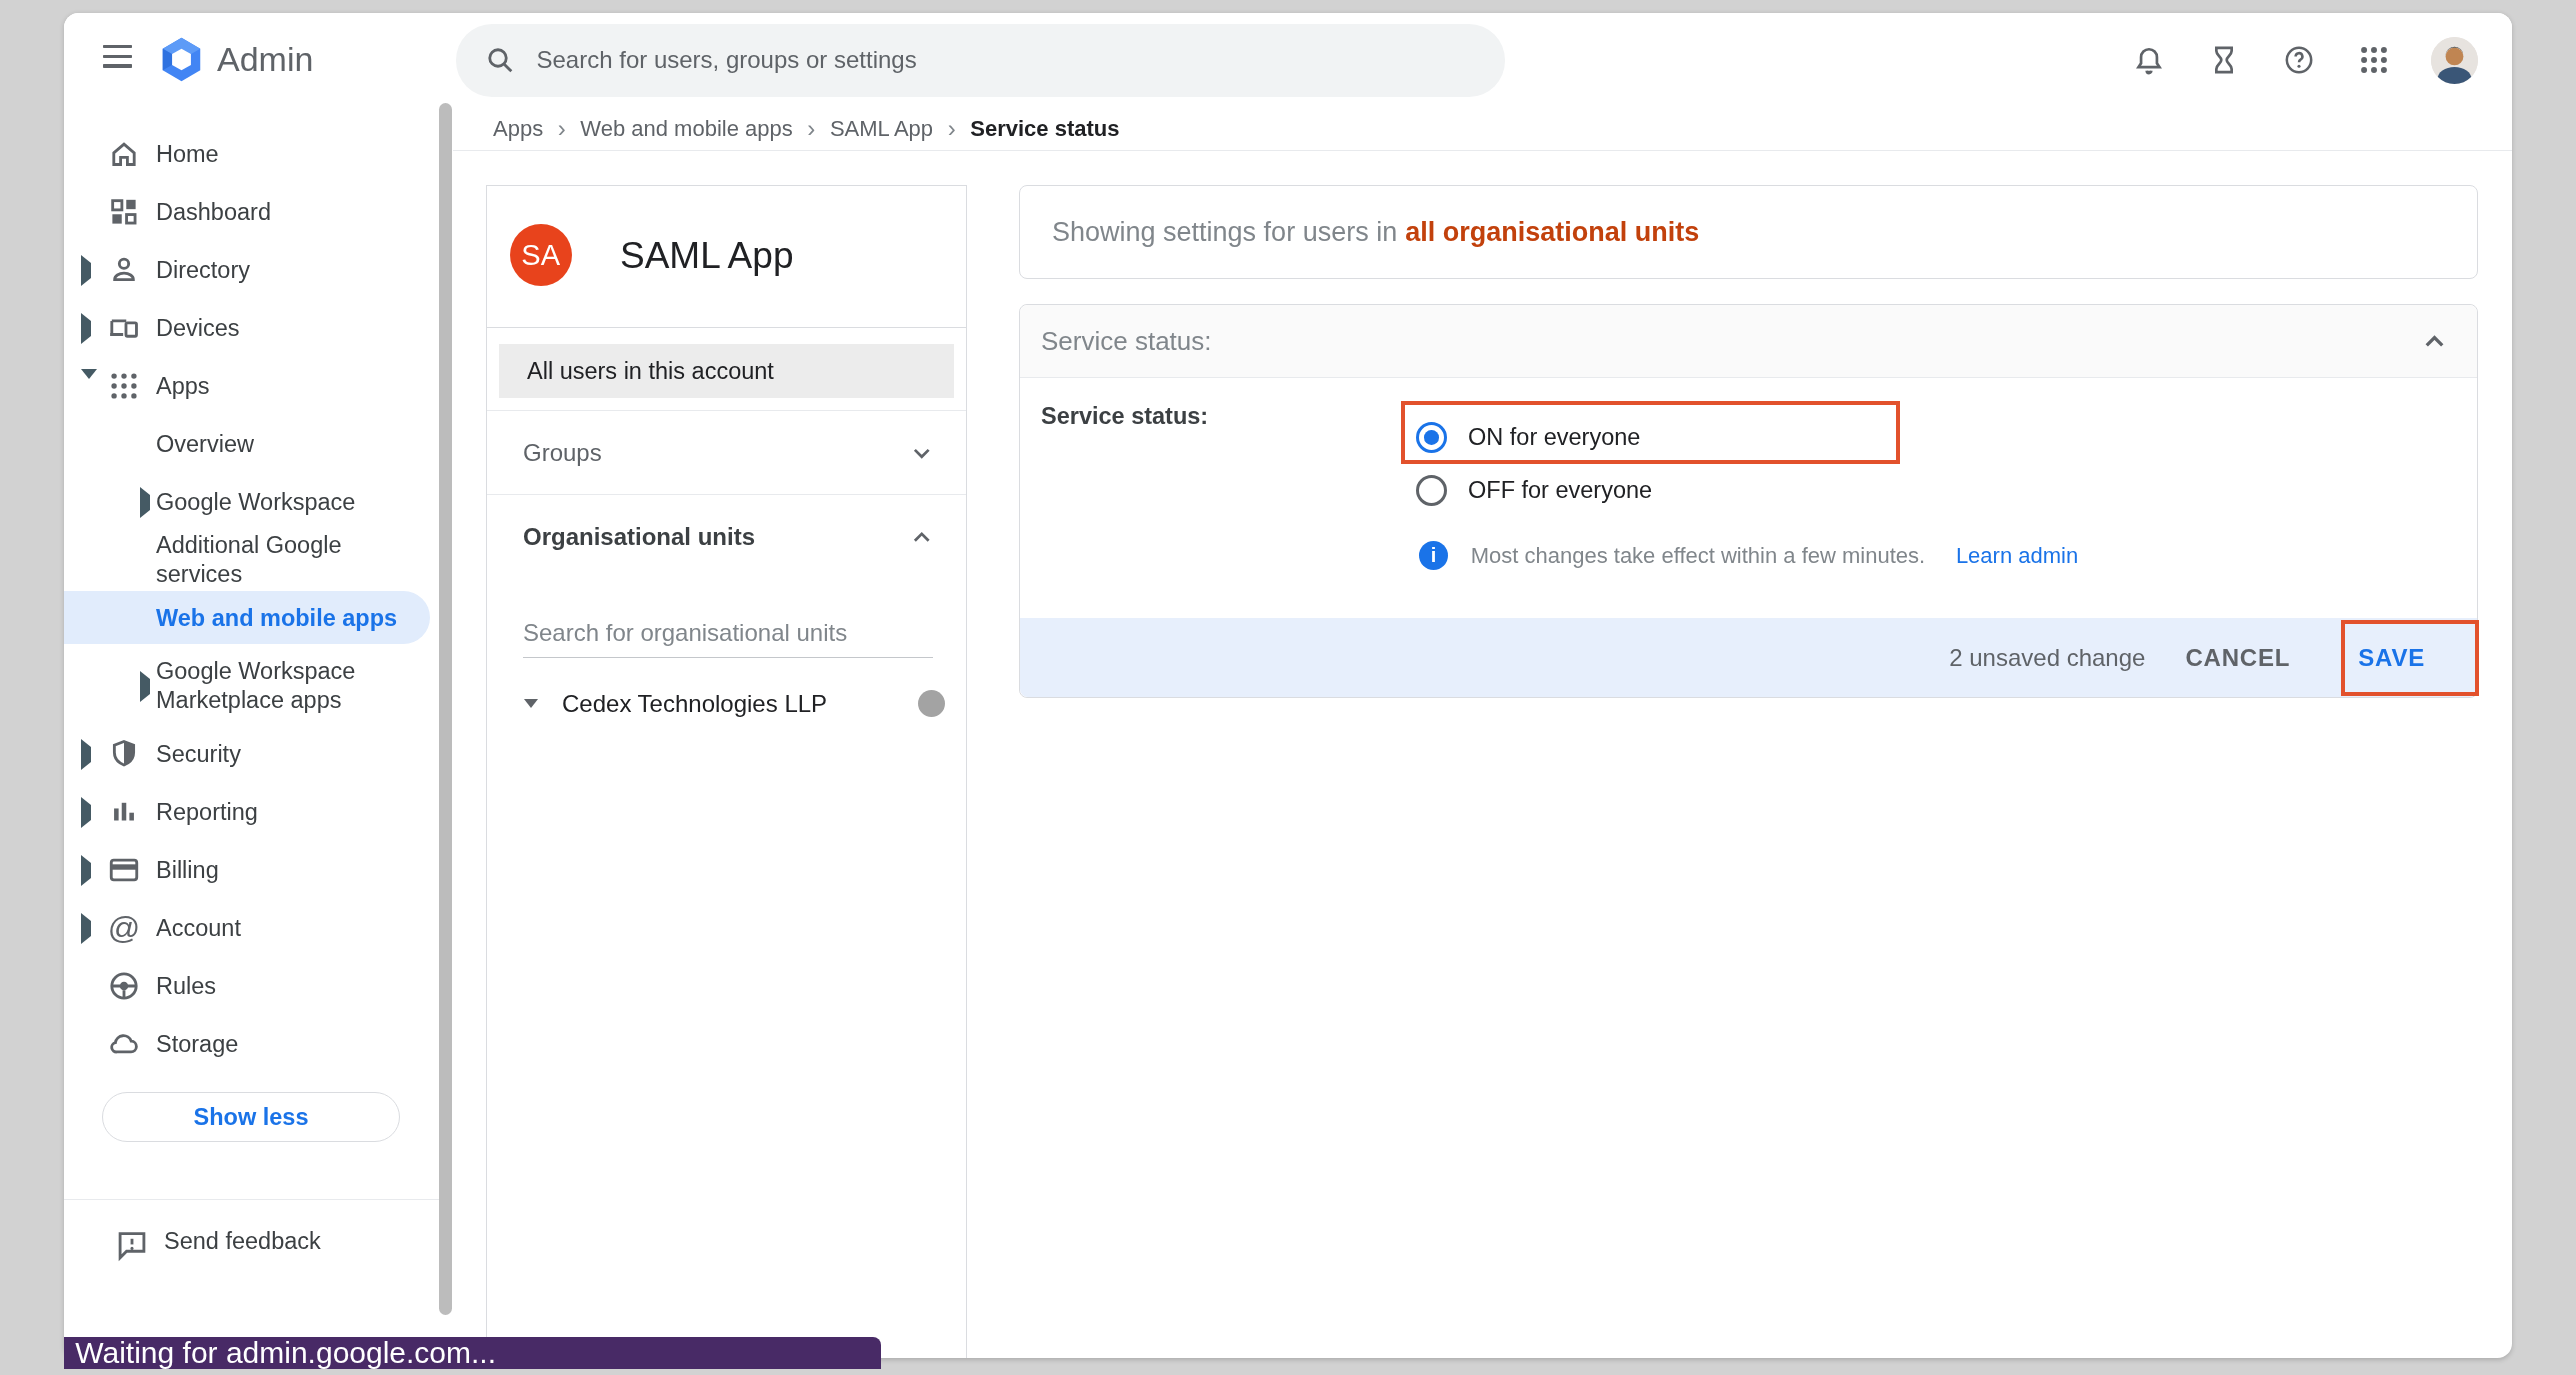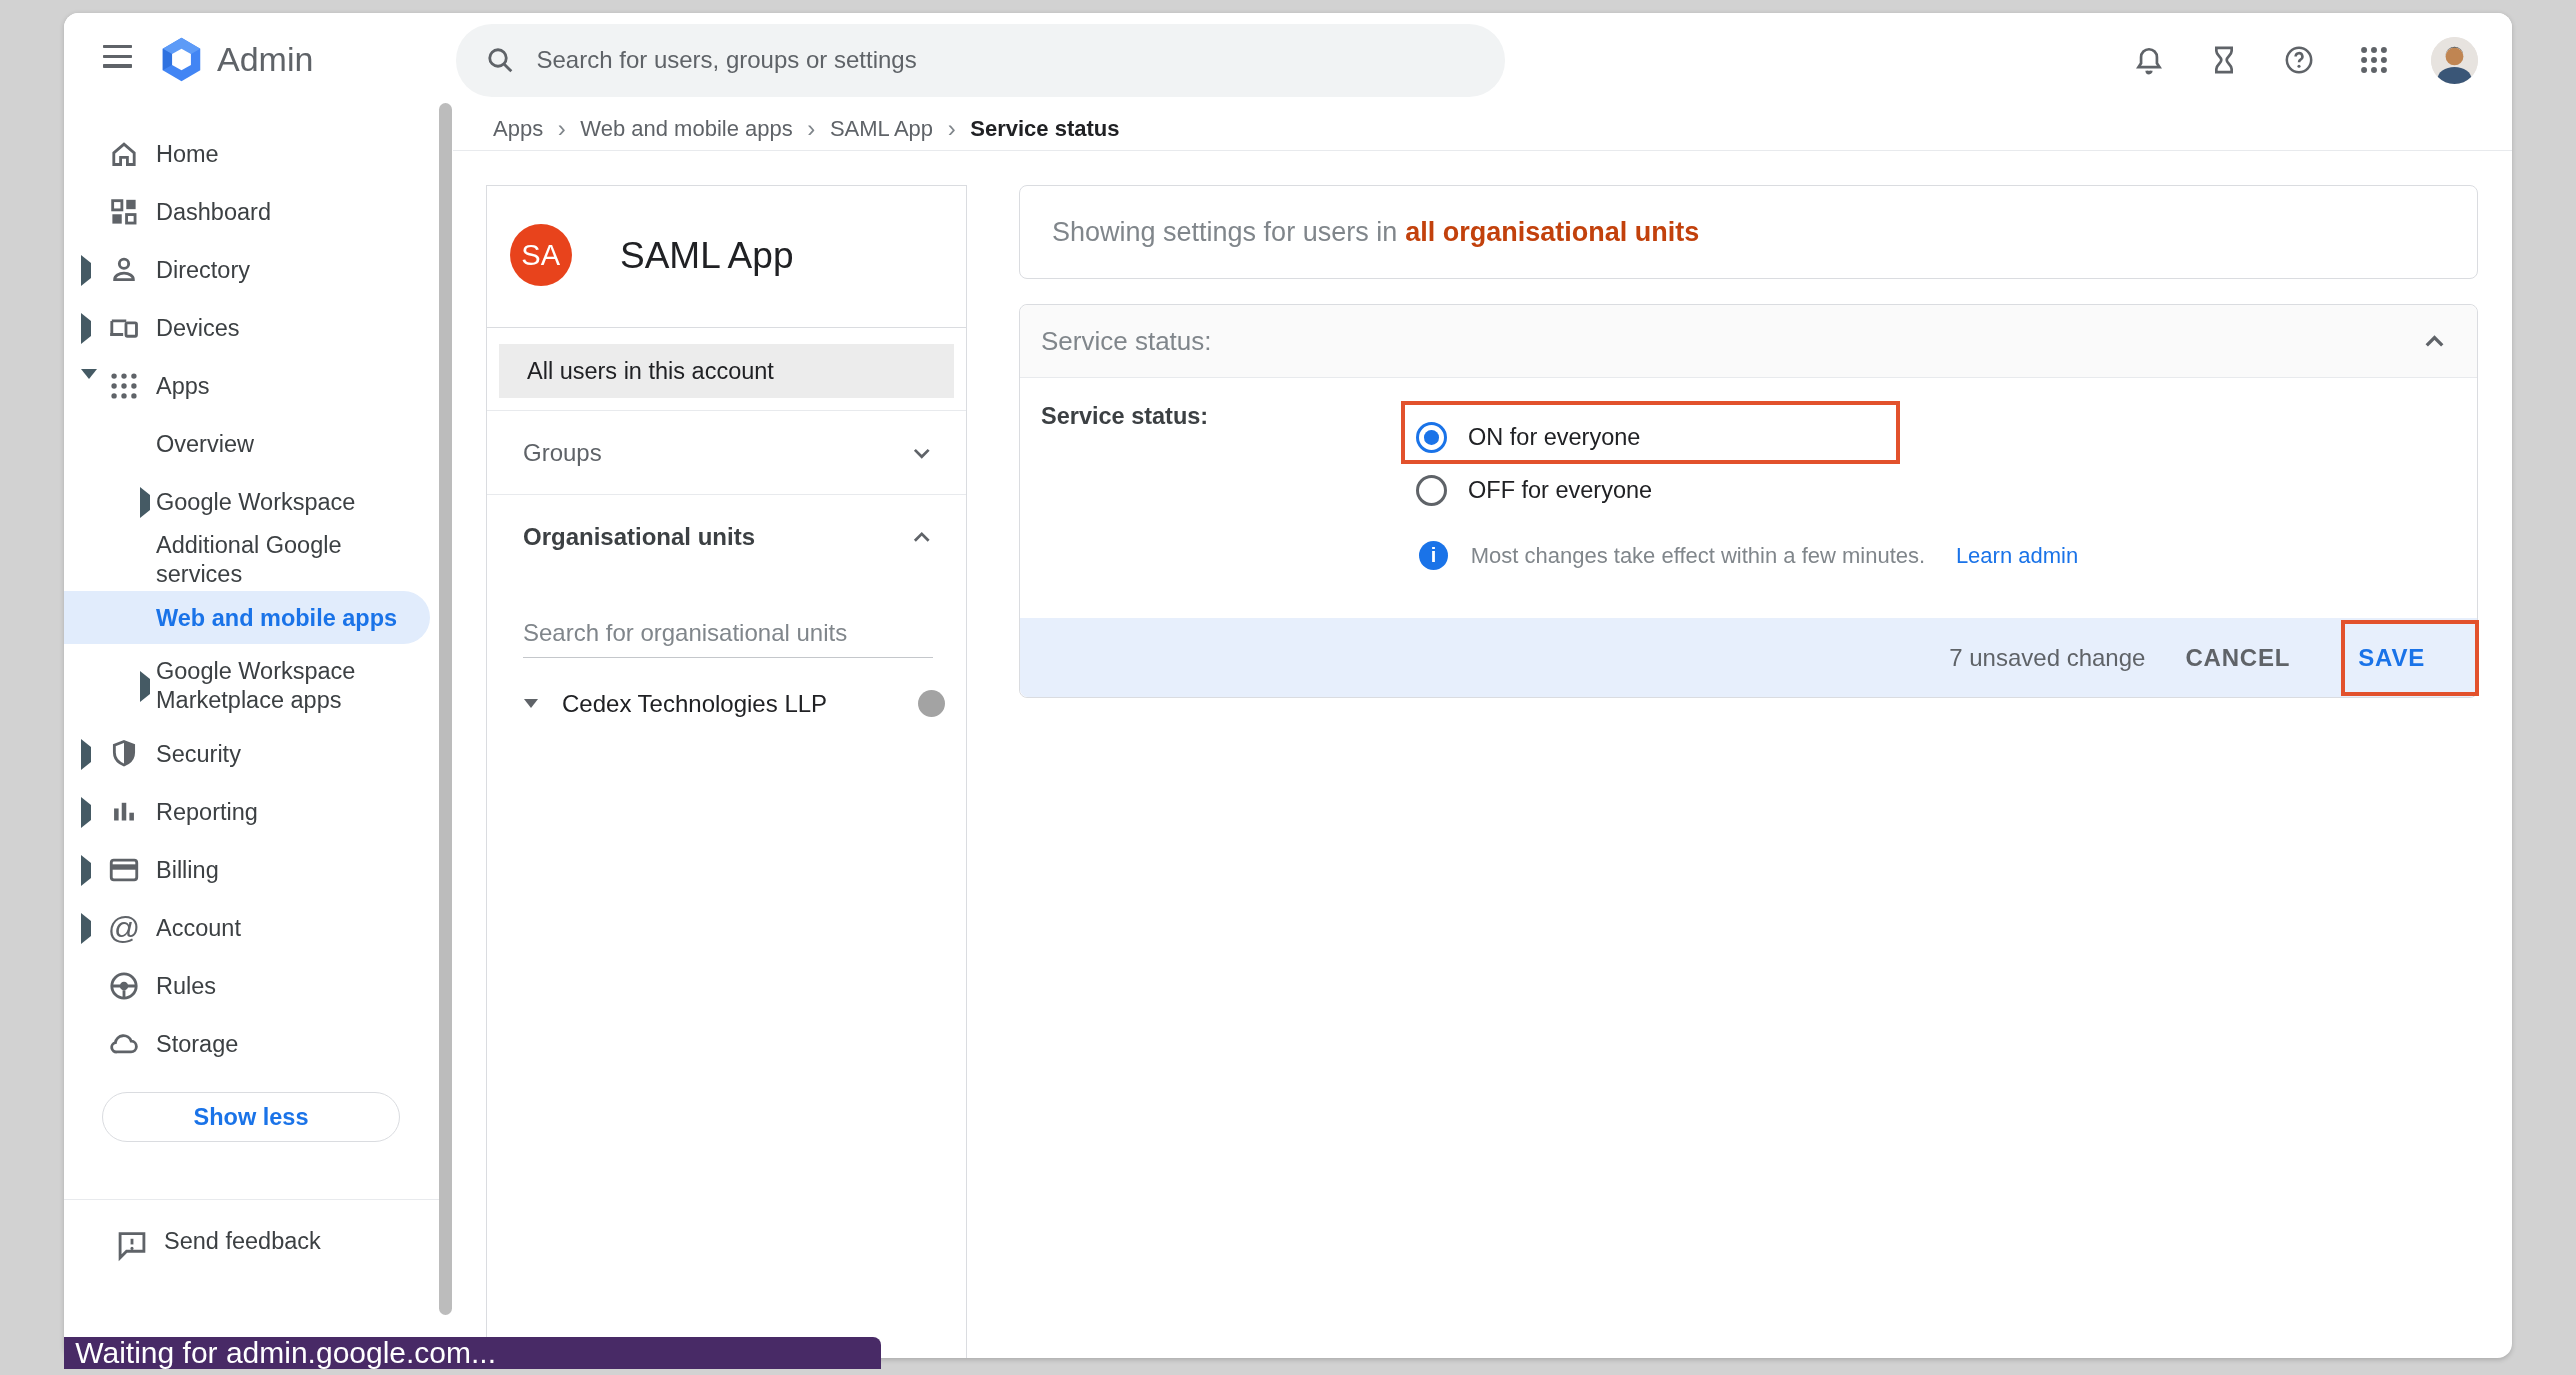--- a/index.html
+++ b/index.html
@@ -378,21 +378,21 @@
       </div>
       <div class="ann ann-on"></div>
 
       <div class="info-row">
         <span class="info-ico">i</span>
         <span class="info-text">Most changes take effect within a few minutes.</span>
         <span class="info-link">Learn admin</span>
       </div>
 
       <div class="sec-foot">
-        <span class="unsaved">7 unsaved change</span>
+        <span class="unsaved">2 unsaved change</span>
         <span class="btn-cancel">CANCEL</span>
         <span class="btn-save">SAVE</span>
       </div>
       <div class="ann ann-save"></div>
     </div>
 
   </div>
 
   <div class="statusbar">
     <span>Waiting for admin.google.com...</span>

